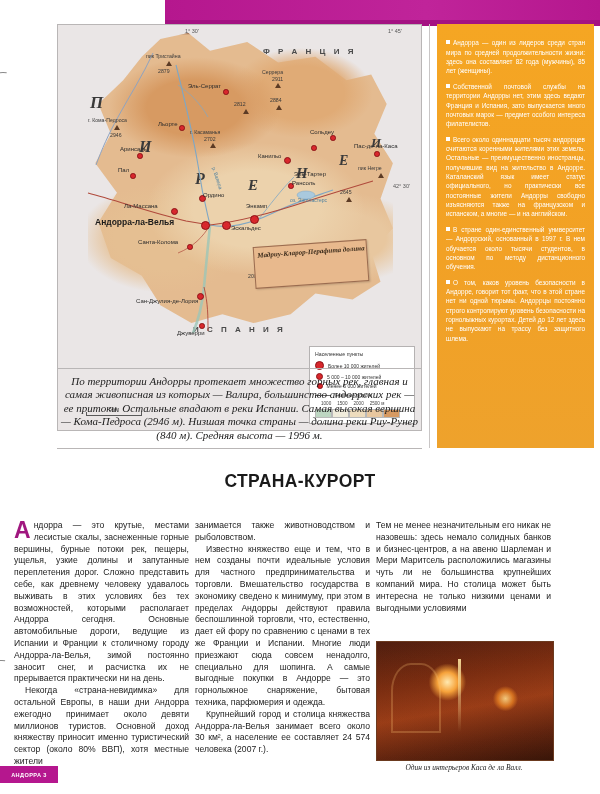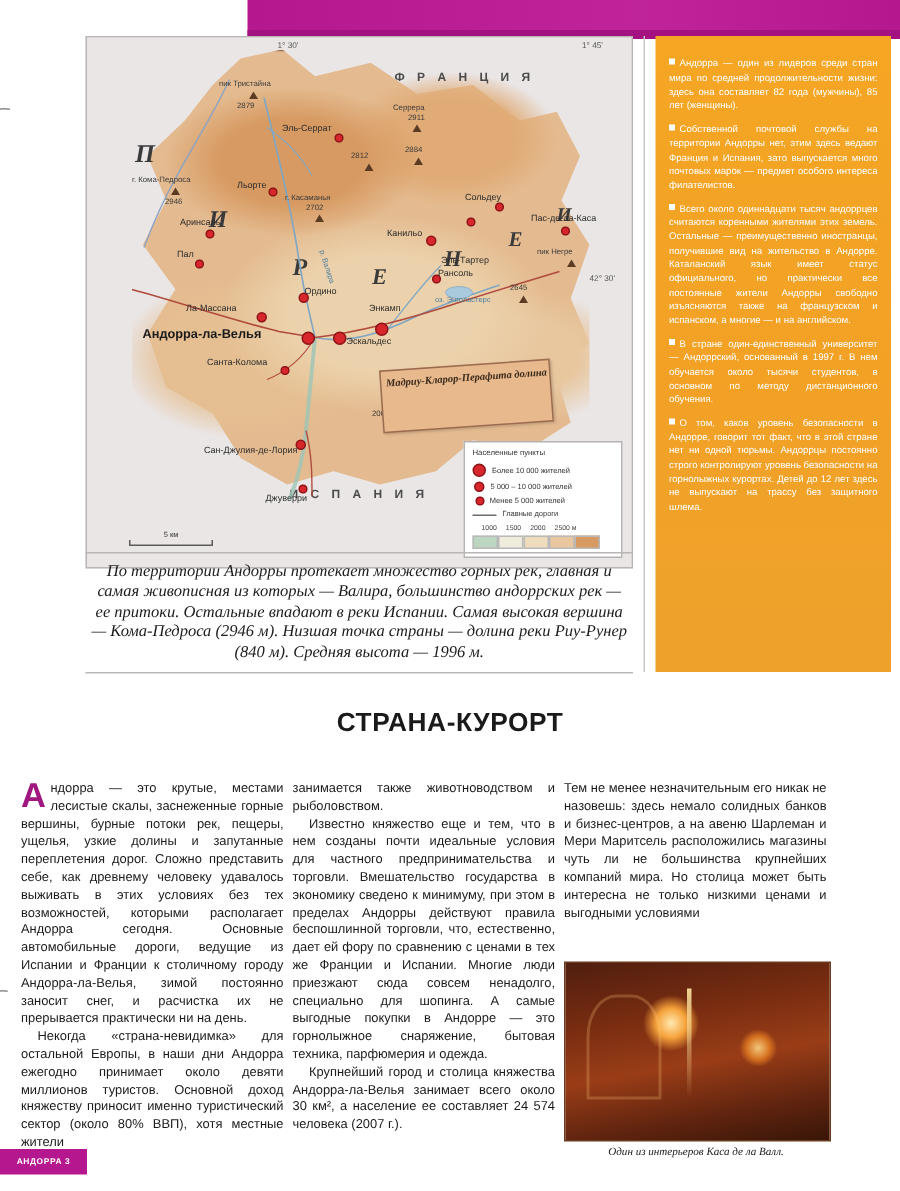--- a/index.html
+++ b/index.html
@@ -31,21 +31,21 @@
   .corner-arc{
     position:absolute;border:1.4px solid #9d9d9d;border-radius:50%;
     background:transparent;
   }
   .arc-left-top{left:-18px;top:72px;width:40px;height:40px;
      border-color:#8a8a8a transparent transparent #8a8a8a;transform:rotate(-35deg);}
   .arc-left-bottom{left:-16px;top:660px;width:34px;height:34px;
      border-color:#8a8a8a transparent transparent #8a8a8a;transform:rotate(-35deg);}
 
   
-  .map-wrap{position:absolute;left:57px;top:24px;width:365px;height:355px;}
+  .map-wrap{position:absolute;left:57px;top:24px;width:365px;height:407px;}
   .map-frame{
     position:absolute;inset:0;background:#eceaea;
     border:1px solid #b9b6b6;
     overflow:hidden;
   }
   .map-bg{position:absolute;inset:0;background:#eae6e6;}
   
   .relief{position:absolute;}
   .r1{left:30px;top:10px;width:305px;height:290px;
       background:

